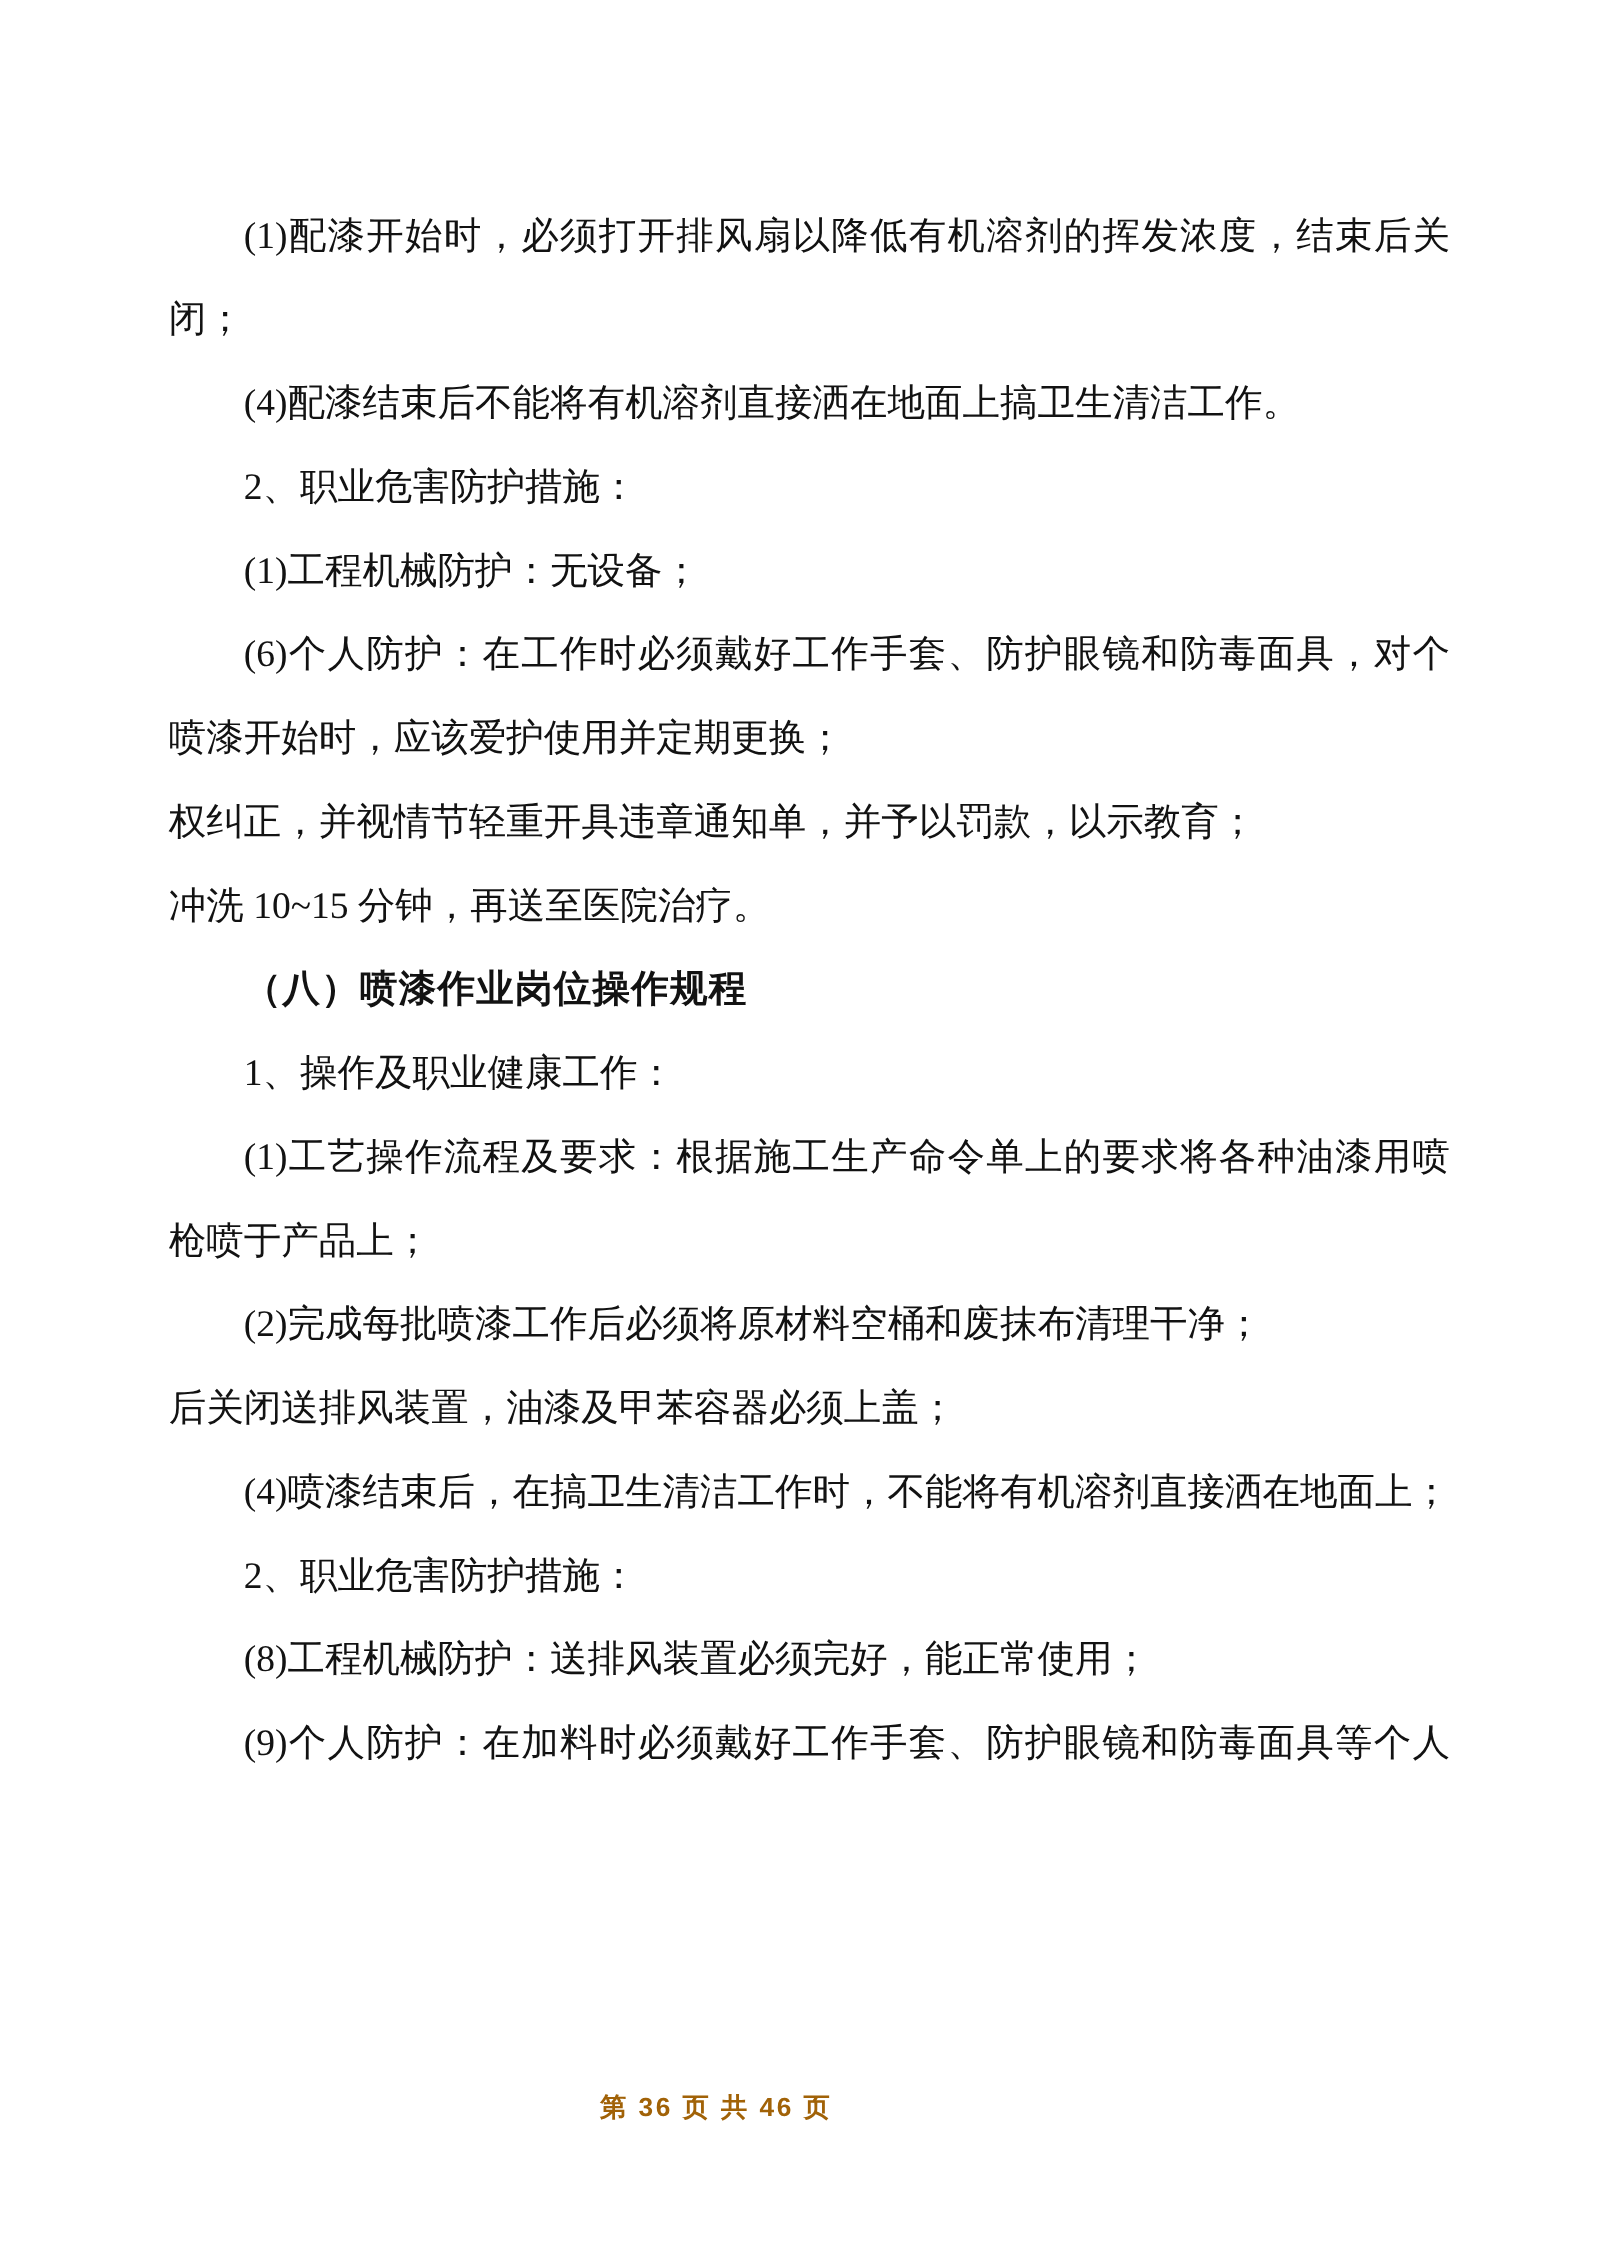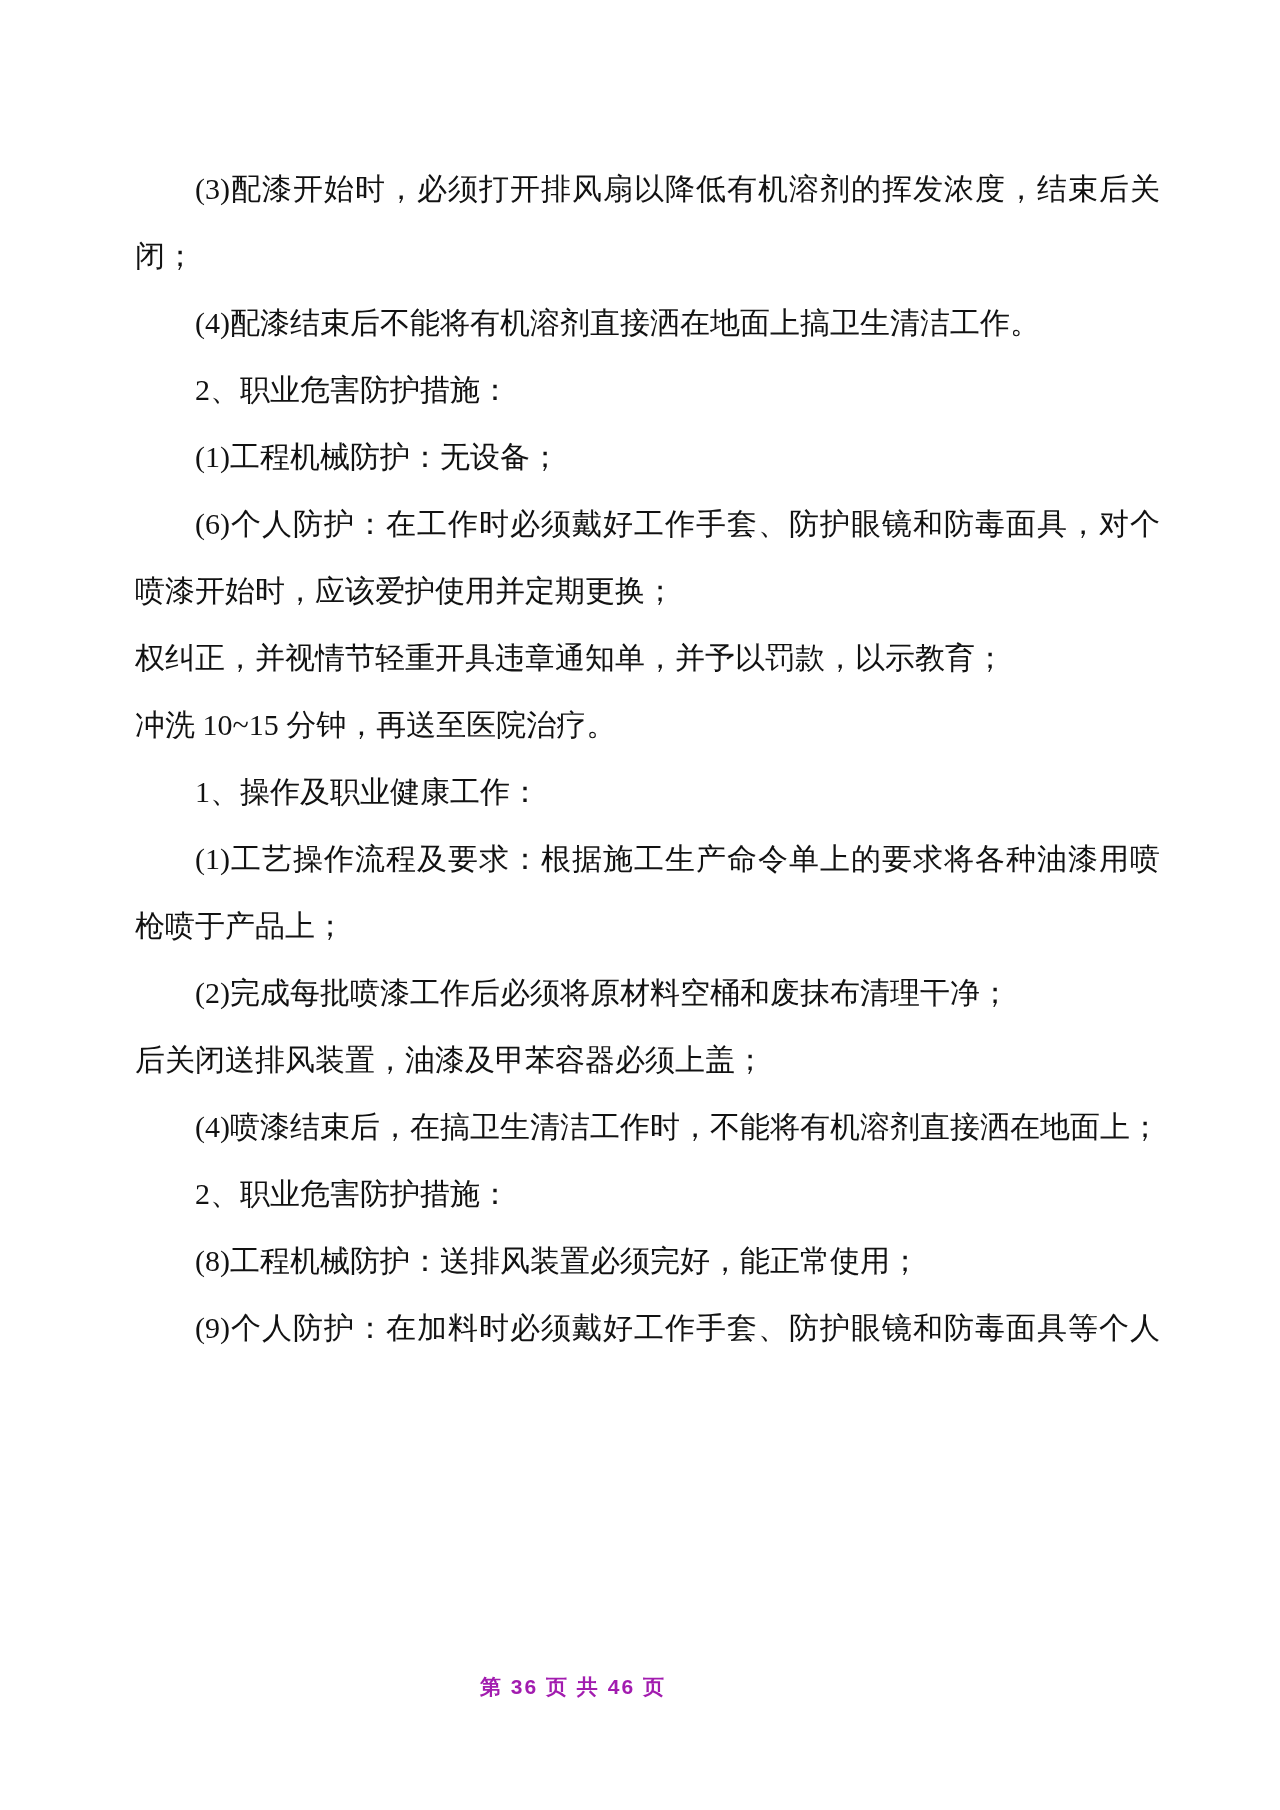--- a/index.html
+++ b/index.html
@@ -34,37 +34,38 @@
   }
   .footer {
     position: absolute;
     left: 480px;
     top: 1672px;
     font-family: "Liberation Sans", "DejaVu Sans", sans-serif;
     font-weight: 700;
     font-size: 21px;
     line-height: 30px;
     letter-spacing: 2px;
-    color: #a21caf;
+    color: #a16207;
   }
 </style>
 </head>
 <body>
 
 <div class="page">
   <div class="content">
-    <div class="line indent fill">(3)配漆开始时，必须打开排风扇以降低有机溶剂的挥发浓度，结束后关</div>
+    <div class="line indent fill">(1)配漆开始时，必须打开排风扇以降低有机溶剂的挥发浓度，结束后关</div>
     <div class="line">闭；</div>
     <div class="line indent">(4)配漆结束后不能将有机溶剂直接洒在地面上搞卫生清洁工作。</div>
     <div class="line indent">2、职业危害防护措施：</div>
     <div class="line indent">(1)工程机械防护：无设备；</div>
     <div class="line indent fill">(6)个人防护：在工作时必须戴好工作手套、防护眼镜和防毒面具，对个</div>
     <div class="line">喷漆开始时，应该爱护使用并定期更换；</div>
     <div class="line">权纠正，并视情节轻重开具违章通知单，并予以罚款，以示教育；</div>
     <div class="line">冲洗 10~15 分钟，再送至医院治疗。</div>
+    <div class="line indent heading">（八）喷漆作业岗位操作规程</div>
     <div class="line indent">1、操作及职业健康工作：</div>
     <div class="line indent fill">(1)工艺操作流程及要求：根据施工生产命令单上的要求将各种油漆用喷</div>
     <div class="line">枪喷于产品上；</div>
     <div class="line indent">(2)完成每批喷漆工作后必须将原材料空桶和废抹布清理干净；</div>
     <div class="line">后关闭送排风装置，油漆及甲苯容器必须上盖；</div>
     <div class="line indent">(4)喷漆结束后，在搞卫生清洁工作时，不能将有机溶剂直接洒在地面上；</div>
     <div class="line indent">2、职业危害防护措施：</div>
     <div class="line indent">(8)工程机械防护：送排风装置必须完好，能正常使用；</div>
     <div class="line indent fill">(9)个人防护：在加料时必须戴好工作手套、防护眼镜和防毒面具等个人</div>
   </div>

